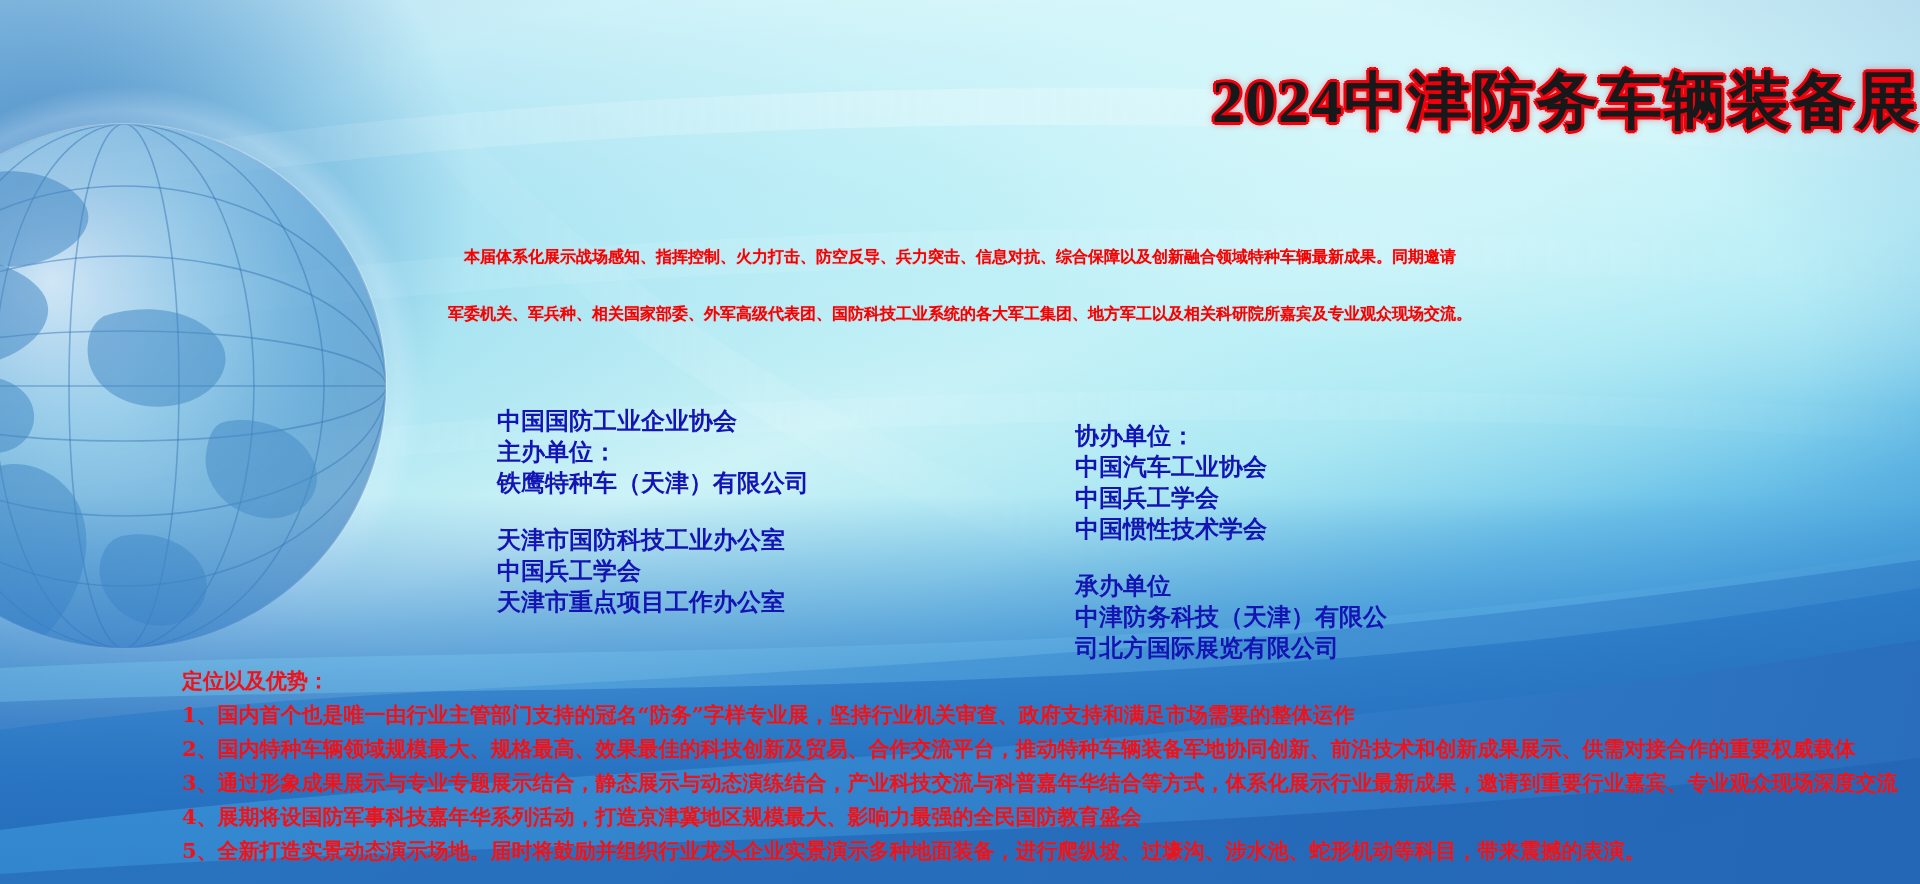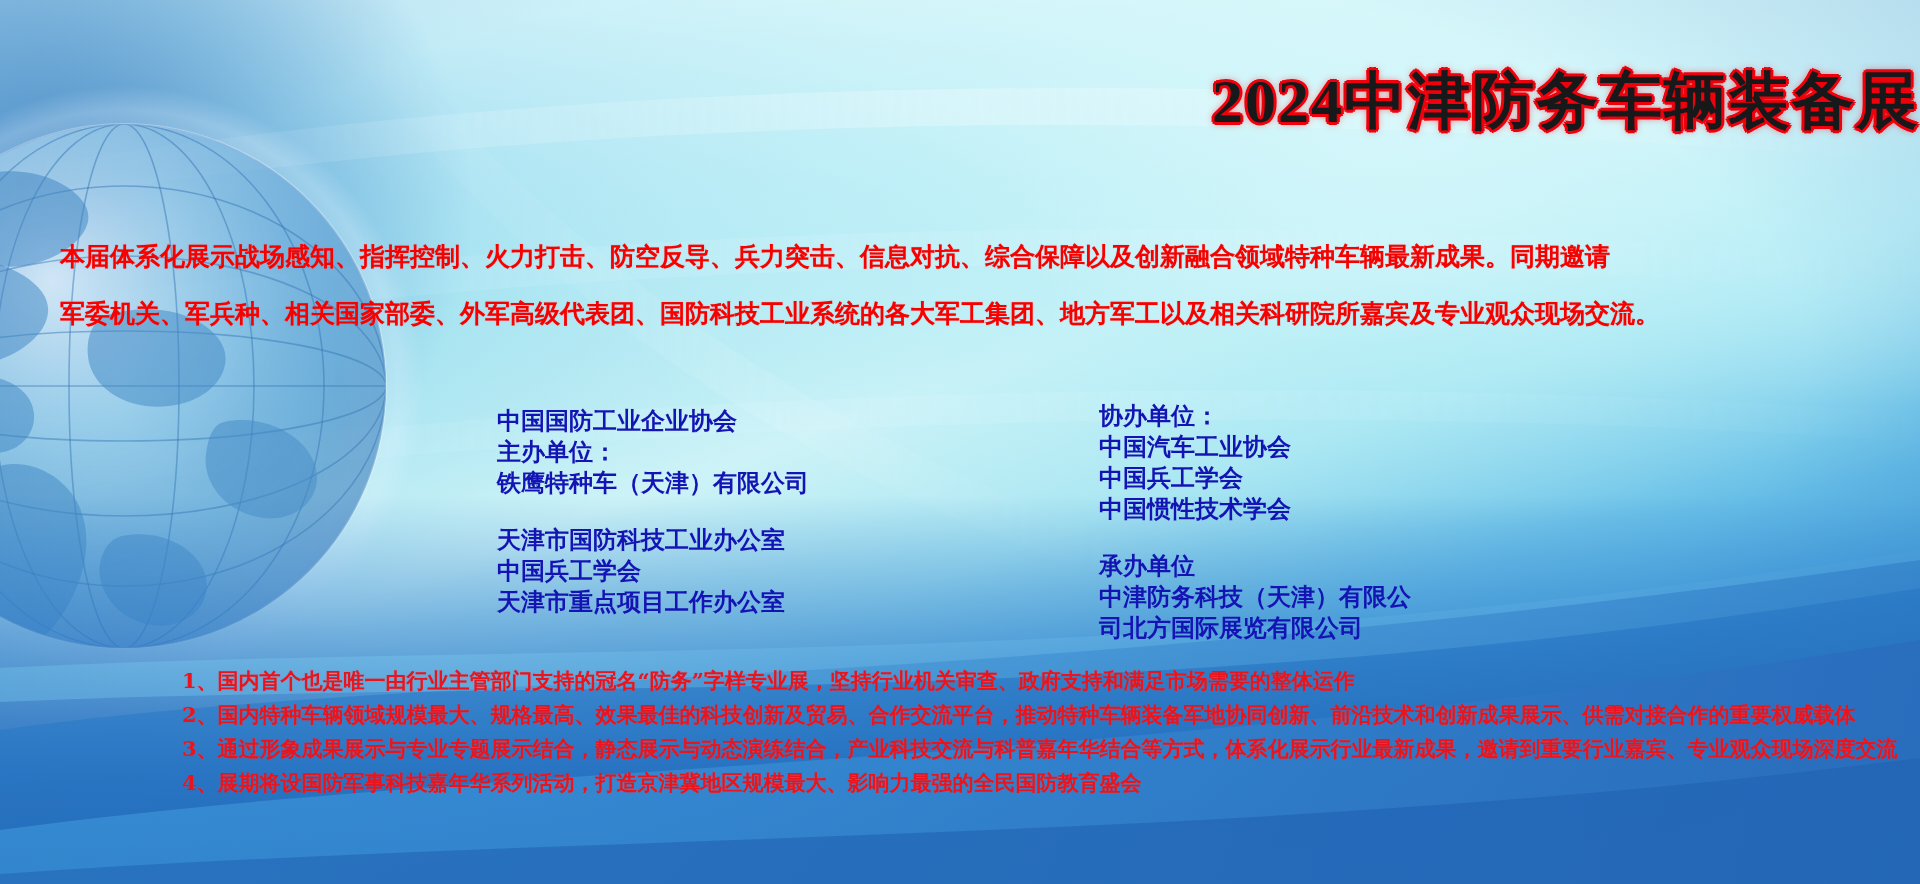--- a/index.html
+++ b/index.html
@@ -52,34 +52,34 @@
     margin-top:27px;
   }
   .subtitle{
     position:absolute;left:0;right:0;top:158px;text-align:center;
     font-family:"DejaVu Serif","Liberation Serif",serif;
     font-weight:bold;font-size:30px;color:#1717c6;letter-spacing:1px;
   }
 
   .intro{
     position:absolute;left:60px;right:60px;top:228px;
-    color:#f60000;font-weight:bold;
-    font-family:"DejaVu Serif","Liberation Serif",serif;
-    font-size:25px;line-height:57px;
+    text-align:center;color:#f60000;font-weight:bold;
+    font-family:"DejaVu Serif","Liberation Serif",serif;
+    font-size:16px;line-height:57px;
     text-shadow:0 0 1px rgba(255,60,60,.6);
   }
   .intro .ln{display:block;white-space:nowrap;}
 
   .org-col{
     position:absolute;color:#1414b4;font-weight:bold;
     font-family:"DejaVu Serif","Liberation Serif",serif;
     font-size:24px;line-height:31px;white-space:nowrap;
   }
   .org-left{left:497px;top:405px;}
-  .org-right{left:1075px;top:400px;margin-left:24px;}
+  .org-right{left:1075px;top:420px;}
   .org-block{margin-bottom:26px;}
   .org-block:last-child{margin-bottom:0;}
   .org-block .row{display:block;}
 
   .advant{
     position:absolute;left:182px;top:664px;
     color:#e8141e;font-weight:bold;
     font-family:"DejaVu Serif","Liberation Serif",serif;
     font-size:21px;line-height:34px;
     text-shadow:0 0 1px rgba(255,70,70,.55);
@@ -208,19 +208,21 @@
       <span class="row">中国惯性技术学会</span>
     </div>
     <div class="org-block">
       <span class="row">承办单位</span>
       <span class="row">中津防务科技（天津）有限公</span>
       <span class="row">司北方国际展览有限公司</span>
     </div>
   </div>
 
   <div class="advant">
+    <span class="row">定位以及优势：</span>
     <span class="row">1、国内首个也是唯一由行业主管部门支持的冠名“防务”字样专业展，坚持行业机关审查、政府支持和满足市场需要的整体运作</span>
     <span class="row">2、国内特种车辆领域规模最大、规格最高、效果最佳的科技创新及贸易、合作交流平台，推动特种车辆装备军地协同创新、前沿技术和创新成果展示、供需对接合作的重要权威载体</span>
     <span class="row">3、通过形象成果展示与专业专题展示结合，静态展示与动态演练结合，产业科技交流与科普嘉年华结合等方式，体系化展示行业最新成果，邀请到重要行业嘉宾、专业观众现场深度交流</span>
     <span class="row">4、展期将设国防军事科技嘉年华系列活动，打造京津冀地区规模最大、影响力最强的全民国防教育盛会</span>
+    <span class="row">5、全新打造实景动态演示场地。届时将鼓励并组织行业龙头企业实景演示多种地面装备，进行爬纵坡、过壕沟、涉水池、蛇形机动等科目，带来震撼的表演。</span>
   </div>
 
 </div>
 
 </body></html>

